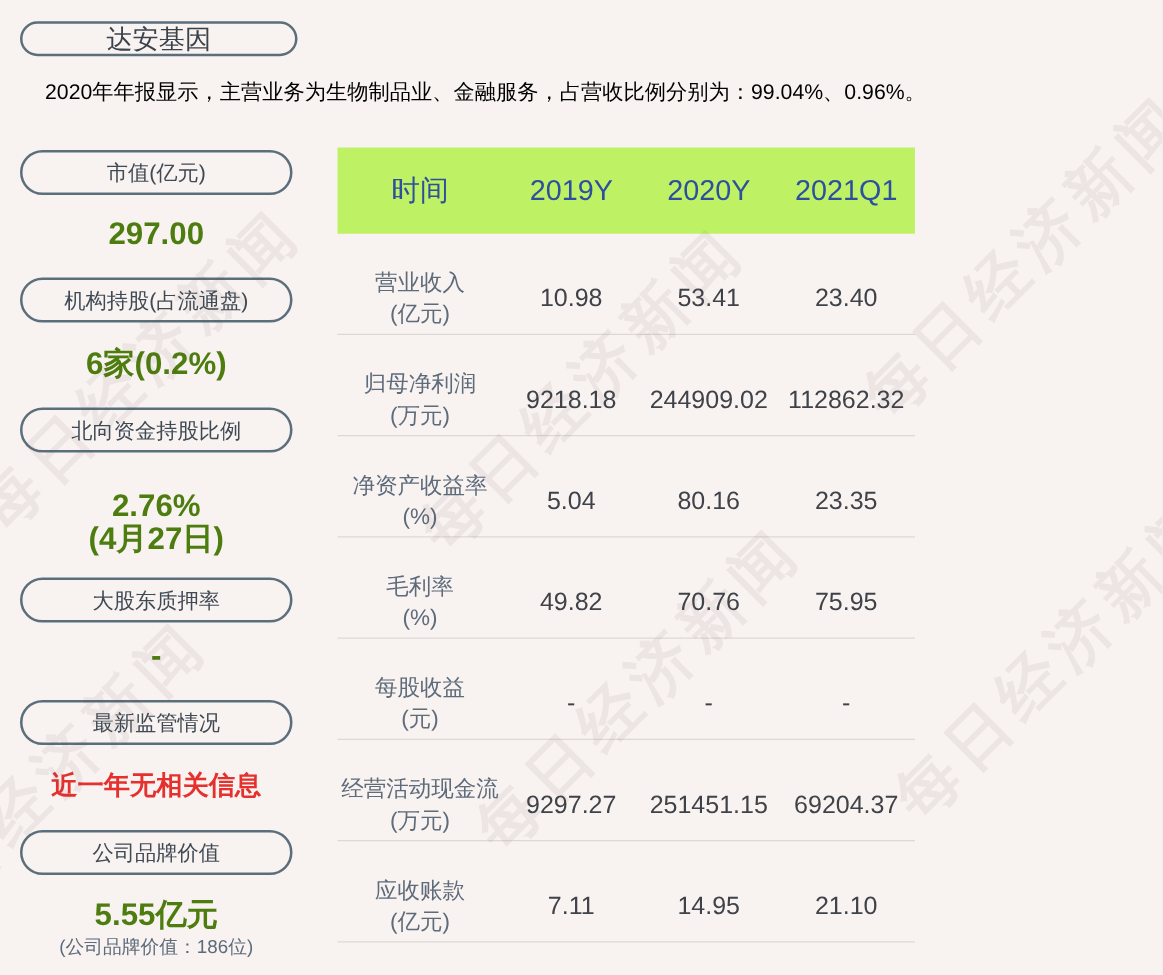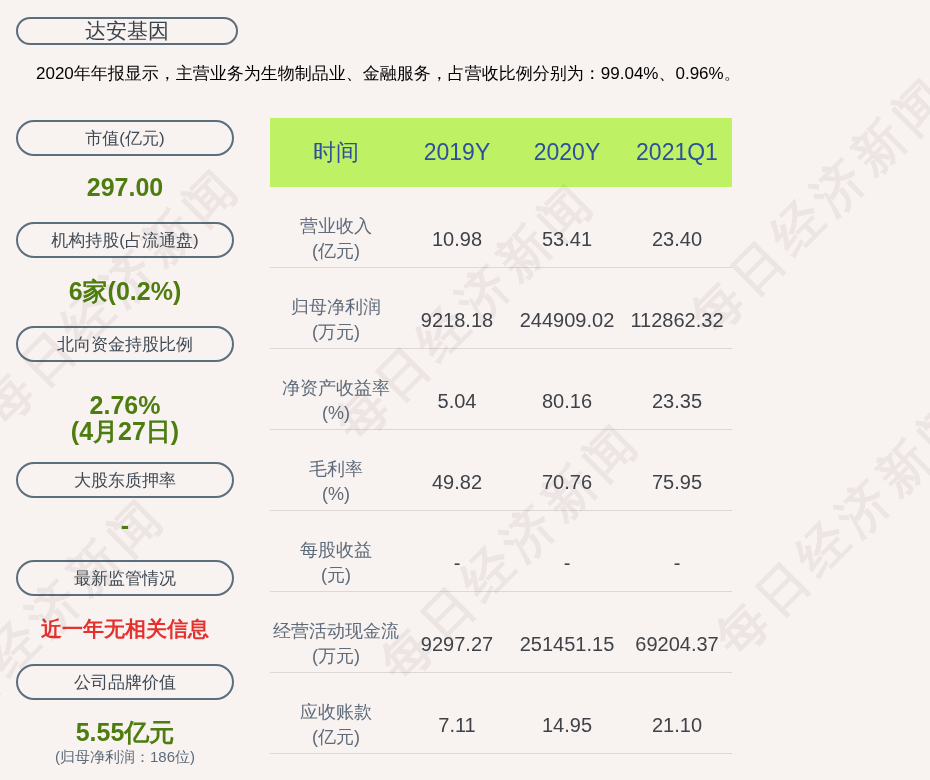--- a/index.html
+++ b/index.html
@@ -173,21 +173,21 @@
 
     <div class="pill sb-pill p5">
       <span>最新监管情况</span>
     </div>
     <div class="sb-value v5">近一年无相关信息</div>
 
     <div class="pill sb-pill p6">
       <span>公司品牌价值</span>
     </div>
     <div class="sb-value v6">5.55亿元</div>
-    <div class="sb-subvalue">(归母净利润：186位)</div>
+    <div class="sb-subvalue">(公司品牌价值：186位)</div>
 
     <div class="fin-table">
       <div class="t-header">
         <div class="c c-label">时间</div>
         <div class="c c-val">2019Y</div>
         <div class="c c-val">2020Y</div>
         <div class="c c-val">2021Q1</div>
       </div>
 
       <div class="t-row">

